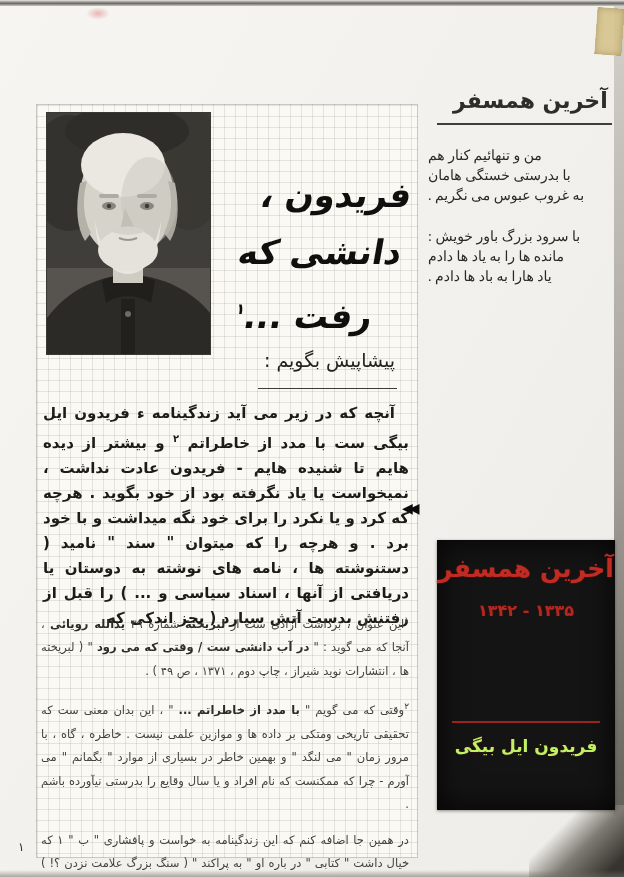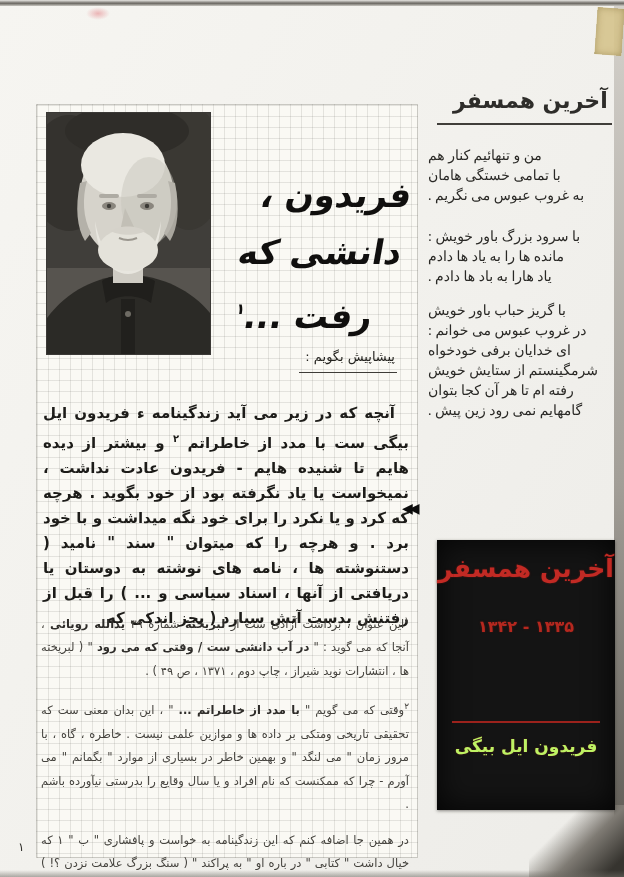--- a/index.html
+++ b/index.html
@@ -31,22 +31,22 @@
         border:1px solid rgba(110,110,100,.35);}
 
   .photo{position:absolute;left:10px;top:8px;width:163px;height:241px;
         background:#57544f;box-shadow:0 0 0 1px #3b3936;}
 
   .big-title{position:absolute;right:16px;top:62px;width:200px;direction:rtl;text-align:right;
         transform:skewX(-10deg);font-weight:bold;font-size:34px;line-height:57px;color:#100f0e;}
   .big-title .l3{padding-right:18px;}
   .big-title sup{font-size:15px;vertical-align:14px;}
 
-  .section-heading{position:absolute;right:20px;top:244px;direction:rtl;font-size:13px;color:#24231f;
-        border-bottom:1.5px solid #3f3d38;padding:0 2px 8px 6px;letter-spacing:1px;}
+  .section-heading{position:absolute;right:20px;top:244px;direction:rtl;font-size:19px;color:#24231f;
+        border-bottom:1.5px solid #3f3d38;padding:0 2px 17px 6px;letter-spacing:1px;}
 
   .body-text{position:absolute;right:8px;top:296px;width:366px;margin:0;direction:rtl;
         text-align:justify;font-size:15px;font-weight:bold;line-height:25px;color:#1d1c19;
         text-indent:14px;}
   .sup{font-size:10px;vertical-align:super;font-weight:bold;}
 
   .footnotes{position:absolute;right:8px;top:492px;width:368px;direction:rtl;text-align:justify;
         font-size:11.5px;line-height:23.5px;color:#45433e;font-weight:normal;}
   .footnotes p{margin:12px 0 3px 0;}
   .footnotes b{color:#2e2c29;}
@@ -59,21 +59,21 @@
         font-size:14px;line-height:20px;color:#292825;font-family:Liberation Serif, serif;}
   .stanza{margin-bottom:21px;}
   .stanza.gap-lg{margin-bottom:14px;}
 
   .rewind{position:absolute;left:402px;top:500px;font-size:14px;color:#0c0c0c;letter-spacing:-4px;}
 
   .book-box{position:absolute;left:437px;top:540px;width:178px;height:270px;background:#141414;
         box-shadow:inset 0 0 30px rgba(0,0,0,.85), 0 1px 3px rgba(40,38,34,.5);text-align:center;}
   .bb-title{padding-top:14px;direction:rtl;font-size:25px;font-weight:bold;color:#c22a24;
         text-shadow:0 0 2px rgba(150,25,18,.6);}
-  .bb-years{margin-top:34px;direction:ltr;font-size:16px;font-weight:bold;color:#b5281f;
+  .bb-years{margin-top:18px;direction:ltr;font-size:16px;font-weight:bold;color:#b5281f;
         letter-spacing:3px;text-shadow:0 0 2px rgba(150,25,18,.5);}
   .bb-line{position:absolute;left:15px;right:15px;top:181px;height:2px;background:#9c221c;}
   .bb-author{position:absolute;left:0;right:0;top:196px;direction:rtl;font-size:17px;
         font-weight:bold;color:#bef264;text-shadow:0 0 2px rgba(150,25,18,.5);}
 
   .page-num{position:absolute;left:18px;top:840px;font-size:12px;color:#33322f;}
 </style>
 </head>
 <body>
 
@@ -134,35 +134,27 @@
       <p><span class="fn-marker">۲</span><span>وقتی که می گویم " </span><b>با مدد از خاطراتم ...</b><span> " ، این بدان معنی ست که تحقیقی تاریخی ومتکی بر داده ها و موازین علمی نیست . خاطره ، گاه ، با مرور زمان " می لنگد " و بهمین خاطر در بسیاری از موارد " بگمانم " می آورم - چرا که ممکنست که نام افراد و یا سال وقایع را بدرستی نیآورده باشم .</span></p>
       <p>در همین جا اضافه کنم که این زندگینامه به خواست و پافشاری " ب " ۱ که خیال داشت " کتابی " در باره او " به پراکند " ( سنگ بزرگ علامت نزدن ؟! ) نوشته شد ، ورنه مرا - که نه تاب و توان ونه خیال این بر سر است که این کند یا آن ویا اینکه این شود ویا آن - ، هرگز هوس نوشتن نبود و نیست .</p>
     </div>
   </div>
 
   <div class="col-header">آخرین همسفر</div>
 
   <div class="poem">
     <div class="stanza">
       <div>من و تنهائیم کنار هم</div>
-      <div>با تمامی خستگی هامان</div>
+      <div>با بدرستی خستگی هامان</div>
       <div>به غروب عبوس می نگریم .</div>
     </div>
     <div class="stanza gap-lg">
       <div>با سرود بزرگ باور خویش :</div>
       <div>مانده ها را به یاد ها دادم</div>
       <div>یاد هارا به باد ها دادم .</div>
-    </div>
-    <div class="stanza">
-      <div>با گریز حباب باور خویش</div>
-      <div>در غروب عبوس می خوانم :</div>
-      <div>ای خدایان برفی خودخواه</div>
-      <div>شرمگینستم از ستایش خویش</div>
-      <div>رفته ام تا هر آن کجا بتوان</div>
-      <div>گامهایم نمی رود زین پیش .</div>
     </div>
   </div>
 
   <div class="rewind">◀◀</div>
 
   <div class="book-box">
     <div class="bb-title">آخرین همسفر</div>
     <div class="bb-years">۱۳۴۲ - ۱۳۳۵</div>
     <div class="bb-line"></div>
     <div class="bb-author">فریدون ایل بیگی</div>

